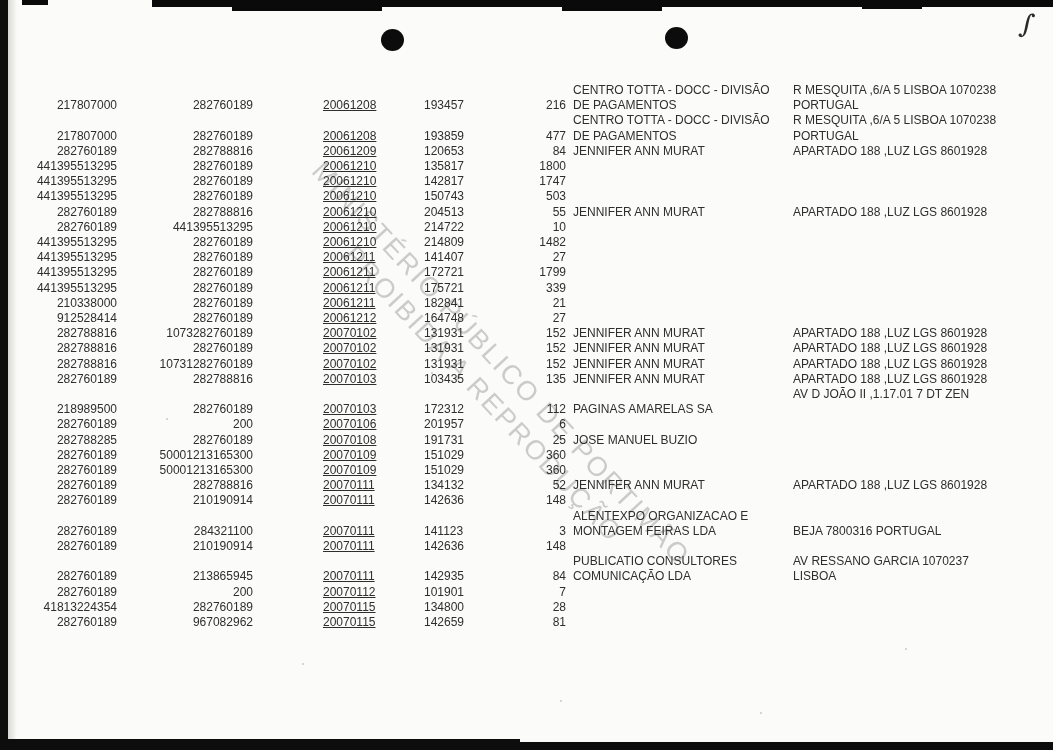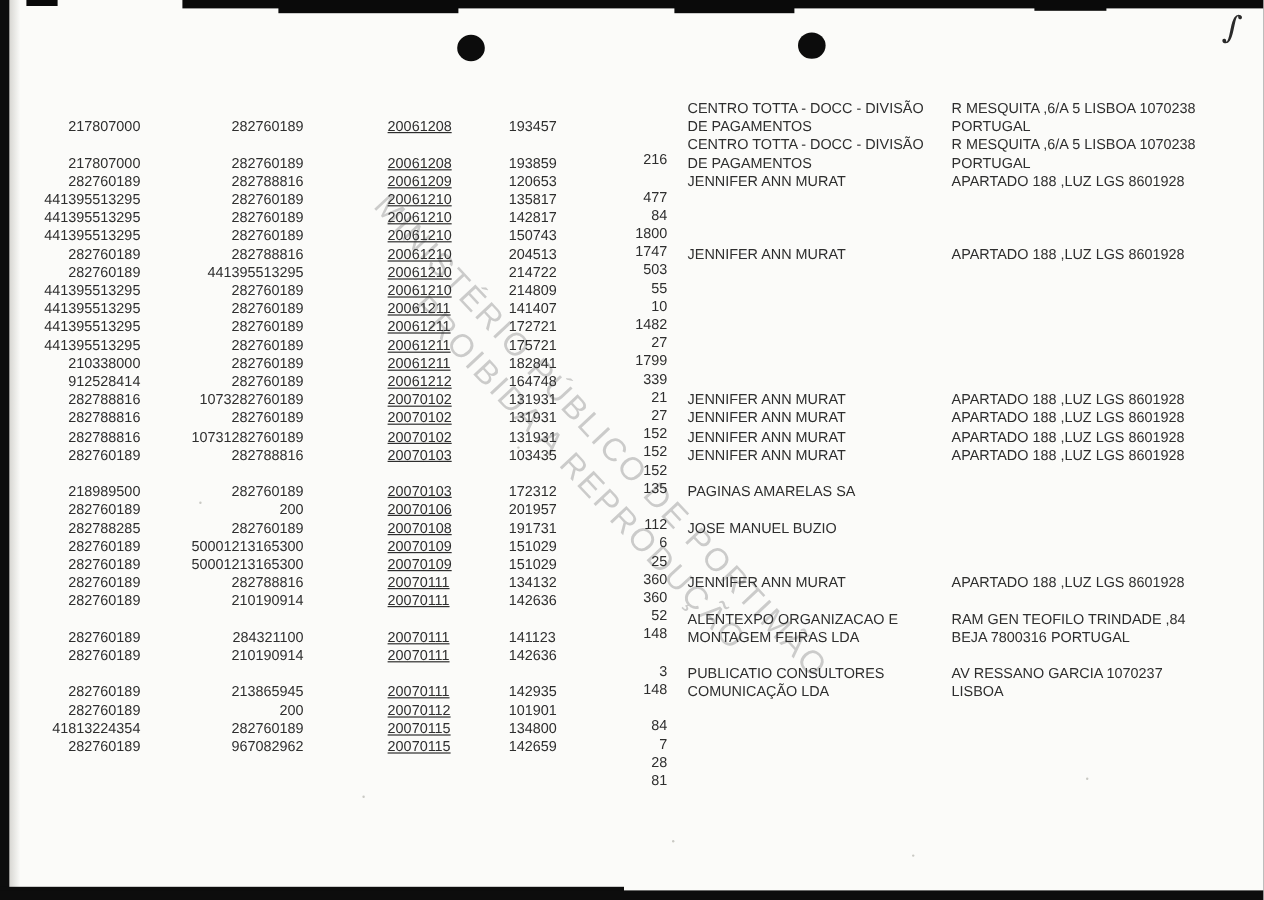--- a/index.html
+++ b/index.html
@@ -39,21 +39,21 @@
   .wm1{left:328px;top:156px;}
   .wm2{left:360px;top:240px;}
   
   .rows{position:absolute;left:0;top:0;width:1053px;height:750px;z-index:2;}
   .line{position:absolute;left:0;width:1053px;height:15px;font-size:12px;line-height:14px;color:#2e2e2e;}
   .cell{position:absolute;white-space:nowrap;}
   .c0{left:0;width:117px;text-align:right;}
   .c1{left:140px;width:113px;text-align:right;}
   .c2{left:323px;width:60px;text-align:left;text-decoration:underline;}
   .c3{left:424px;width:52px;text-align:left;}
-  .c4{left:470px;width:86px;text-align:right;margin-top:28px;}
+  .c4{left:480px;width:86px;text-align:right;}
   .c5{left:573px;width:218px;text-align:left;}
   .c6{left:793px;width:258px;text-align:left;}
   
   .pen-mark{
     position:absolute;left:1020px;top:8px;
     font-family:"DejaVu Serif", serif;
     font-size:27px;color:#2a2a2a;
     transform:rotate(10deg);
   }
   
@@ -227,20 +227,23 @@
       </div>
       <div class="line" style="top: 371.8px;">
         <span class="cell c0">282760189</span>
         <span class="cell c1">282788816</span>
         <span class="cell c2">20070103</span>
         <span class="cell c3">103435</span>
         <span class="cell c4">135</span>
         <span class="cell c5">JENNIFER ANN MURAT</span>
         <span class="cell c6">APARTADO 188 ,LUZ LGS 8601928</span>
       </div>
+      <div class="line" style="top: 387px;">
+        <span class="cell c6">AV D JOÃO II ,1.17.01 7 DT ZEN</span>
+      </div>
       <div class="line" style="top: 402.2px;">
         <span class="cell c0">218989500</span>
         <span class="cell c1">282760189</span>
         <span class="cell c2">20070103</span>
         <span class="cell c3">172312</span>
         <span class="cell c4">112</span>
         <span class="cell c5">PAGINAS AMARELAS SA</span>
       </div>
       <div class="line" style="top: 417.4px;">
         <span class="cell c0">282760189</span>
@@ -282,21 +285,20 @@
       </div>
       <div class="line" style="top: 493.4px;">
         <span class="cell c0">282760189</span>
         <span class="cell c1">210190914</span>
         <span class="cell c2">20070111</span>
         <span class="cell c3">142636</span>
         <span class="cell c4">148</span>
       </div>
       <div class="line" style="top: 508.6px;">
         <span class="cell c5">ALENTEXPO ORGANIZACAO E</span>
-        <span class="cell c6">RAM GEN TEOFILO TRINDADE ,84</span>
       </div>
       <div class="line" style="top: 523.8px;">
         <span class="cell c0">282760189</span>
         <span class="cell c1">284321100</span>
         <span class="cell c2">20070111</span>
         <span class="cell c3">141123</span>
         <span class="cell c4">3</span>
         <span class="cell c5">MONTAGEM FEIRAS LDA</span>
         <span class="cell c6">BEJA 7800316 PORTUGAL</span>
       </div>

